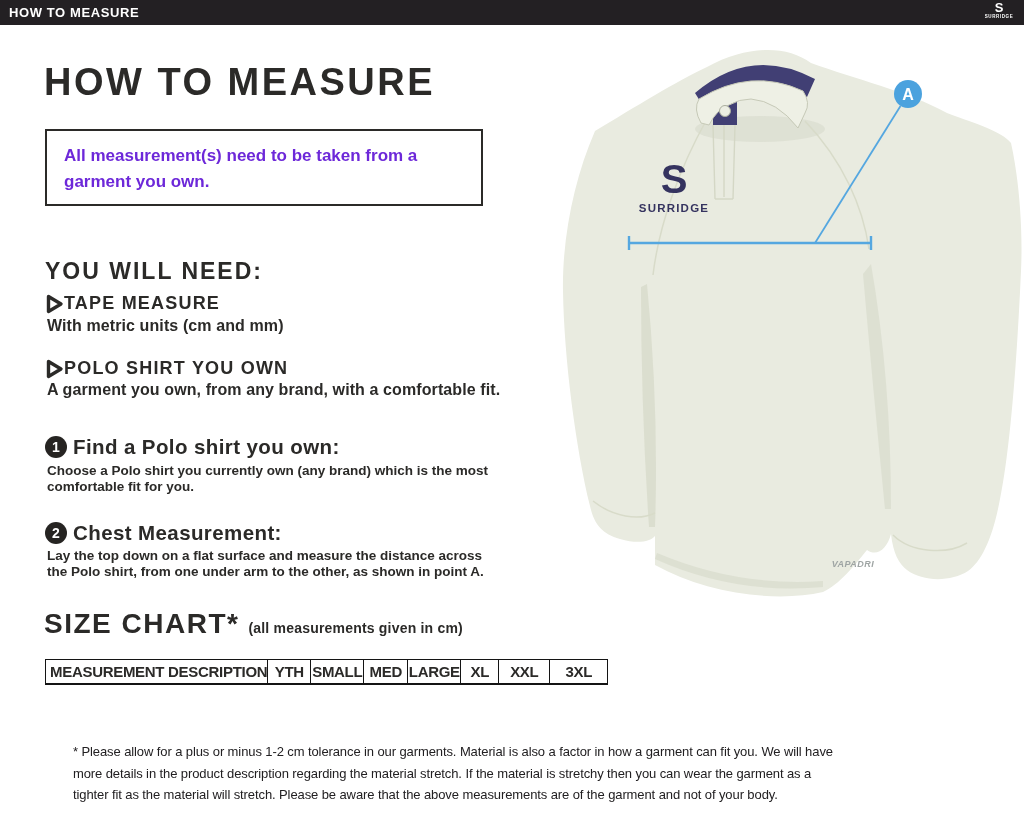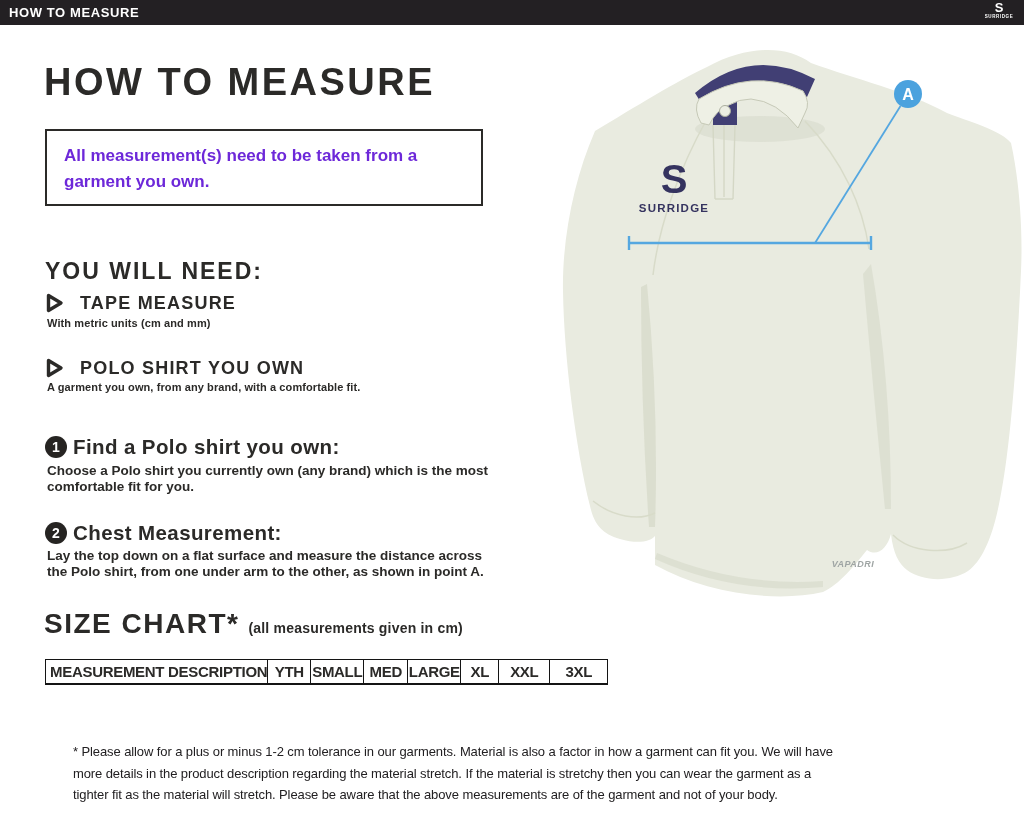--- a/index.html
+++ b/index.html
@@ -17,24 +17,24 @@
 
   
   .h1 { position:absolute; left:44px; top:61px; font-size:38px; font-weight:800; letter-spacing:2.5px; color:#2b2a28; }
   .note-box { position:absolute; left:45px; top:129px; width:438px; height:77px; border:2px solid #2b2a28;
               padding:12px 17px; }
   .note-text { font-size:17px; font-weight:700; line-height:26px; white-space:pre-line; color:#6d28d9; }
 
   .ywn { position:absolute; left:45px; top:235px; font-size:23px; font-weight:800; letter-spacing:2px;margin-top:23px; }
 
   .need-item { position:absolute; left:45px; }
-  .need-item .row { display:flex; gap:16px; }
+  .need-item .row { display:flex; align-items:center; gap:0; }
   .tri { width:19px; height:20px; flex:0 0 auto; }
   .need-title { font-size:18px; font-weight:800; letter-spacing:1.2px; }
-  .need-desc { position:absolute; left:47px; font-size:11px; font-weight:700; letter-spacing:0.1px; }
+  .need-desc { position:absolute; left:47px; font-size:16px; font-weight:700; letter-spacing:0.1px; }
   #need1 { top:293px; } #need1-desc { top:317px; }
   #need2 { top:358px; } #need2-desc { top:381px; }
 
   .step-badge { position:absolute; left:45px; width:22px; height:22px; background:#262422; border-radius:50%;
                 color:#fff; font-size:14px; font-weight:700; display:flex; align-items:center; justify-content:center; }
   .step-title { position:absolute; left:73px; font-size:20.5px; font-weight:800; letter-spacing:0.4px; }
   .step-body { position:absolute; left:47px; width:520px; font-size:13.5px; font-weight:700; line-height:15.5px; white-space:pre-line; }
   #step1-badge { top:436px; } #step1-title { top:435px; } #step1-body { top:463px; }
   #step2-badge { top:522px; } #step2-title { top:521px; } #step2-body { top:548px; }
 

